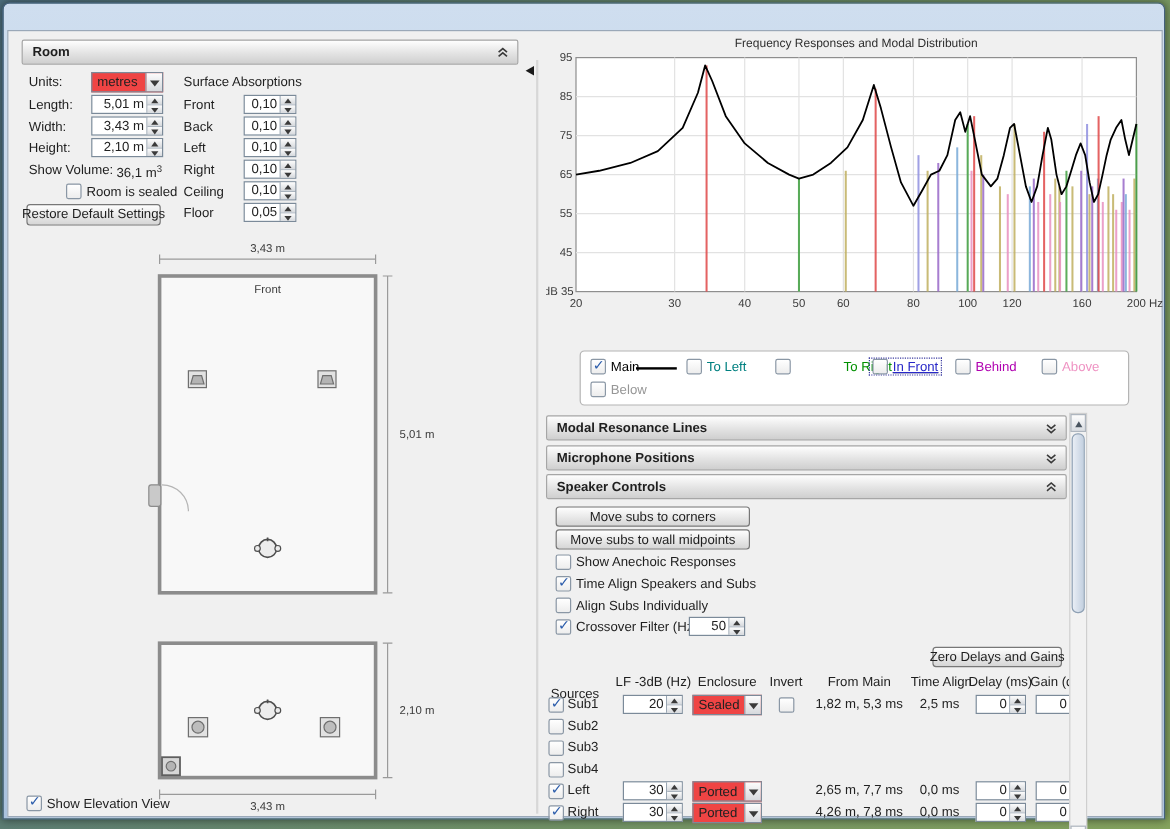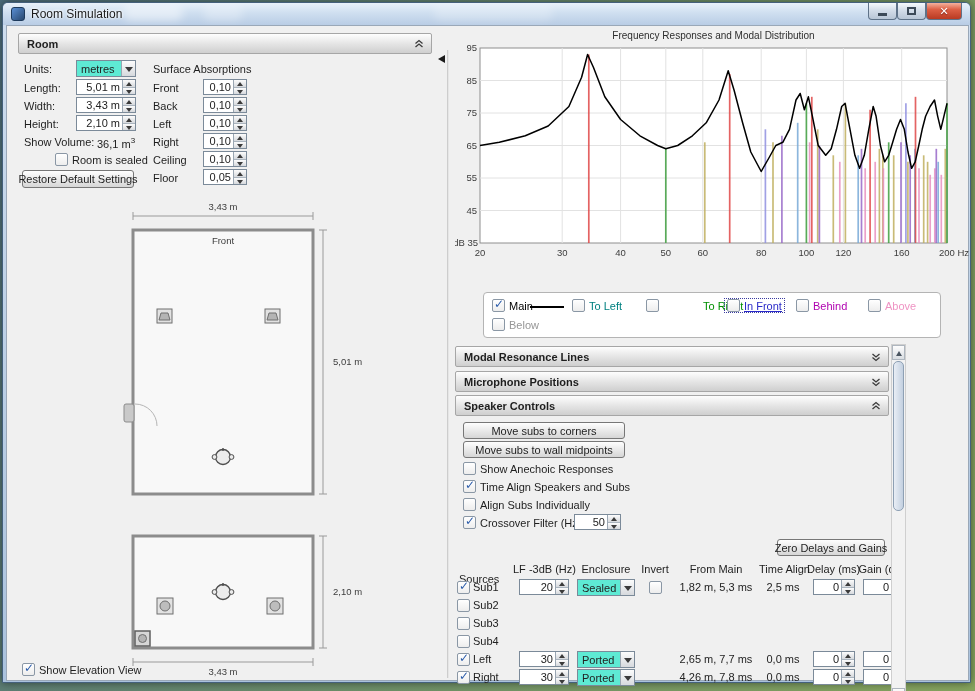--- a/index.html
+++ b/index.html
@@ -68,21 +68,21 @@
   .spin-btns { width:13px; display:flex; flex-direction:column; border-left:1px solid #9aa6b2; }
   .sbtn { flex:1; position:relative; background:linear-gradient(#fcfcfc,#d6d9dd); }
   .sbtn.up { border-bottom:1px solid #aab4be; }
   .sbtn.up::after { content:""; position:absolute; left:3px; top:2px;
     border-left:3px solid transparent; border-right:3px solid transparent;
     border-bottom:4px solid #3a3a3a; }
   .sbtn.dn::after { content:""; position:absolute; left:3px; top:2px;
     border-left:3px solid transparent; border-right:3px solid transparent;
     border-top:4px solid #3a3a3a; }
 
-  .dropdown { display:inline-flex; height:17px; background:#5eead4;
+  .dropdown { display:inline-flex; height:17px; background:#ef4444;
     border:1px solid #7b8a99; vertical-align:middle; }
   .dropdown.pa { position:absolute; display:flex; }
   .dd-val { flex:1; padding:2px 2px 0 4px; font-size:11px; white-space:nowrap; }
   .dd-btn { width:14px; background:linear-gradient(#fcfcfc,#d6d9dd);
     border-left:1px solid #9aa6b2; position:relative; }
   .dd-btn::after { content:""; position:absolute; left:3px; top:6px;
     border-left:4px solid transparent; border-right:4px solid transparent;
     border-top:5px solid #3a3a3a; }
 
   .btn { display:flex; align-items:center; justify-content:center;
@@ -134,36 +134,20 @@
     border-left:3px solid transparent; border-right:3px solid transparent;
     border-top:5px solid #4a5560; }
   #sb-thumb { position:absolute; left:1px; top:16px; width:11px; height:150px;
     border-radius:5px; border:1px solid #8ea0b4;
     background:linear-gradient(90deg,#e9eef5,#c3d0e0); }
 </style>
 </head>
 <body>
 
 <div id="window">
-  <div id="titlebar">
-    <div class="glass-smudge" style="left:120px;width:60px;"></div>
-    <div class="glass-smudge" style="left:200px;width:40px;opacity:.6;"></div>
-    <div class="glass-smudge" style="left:430px;width:120px;opacity:.5;"></div>
-    <div id="win-icon"></div>
-    <div id="win-title">Room Simulation</div>
-    <div class="winbtn" id="btn-min">
-        <div class="g"></div>
-      </div>
-    <div class="winbtn" id="btn-max">
-        <div class="g"></div>
-      </div>
-    <div class="winbtn" id="btn-close">
-        <div class="g">✕</div>
-      </div>
-  </div>
 
   <div id="content">
 
     <div class="sec-h" style="left:11px;top:7px;width:414px;">
       <span>Room</span>
       <svg class="chev up" viewBox="0 0 12 12">
         <path d="M2.5 3 L6 6 L9.5 3 M2.5 6.5 L6 9.5 L9.5 6.5" fill="none" stroke="#3a3a3a" stroke-width="1.3"></path>
       </svg>
     </div>
 

